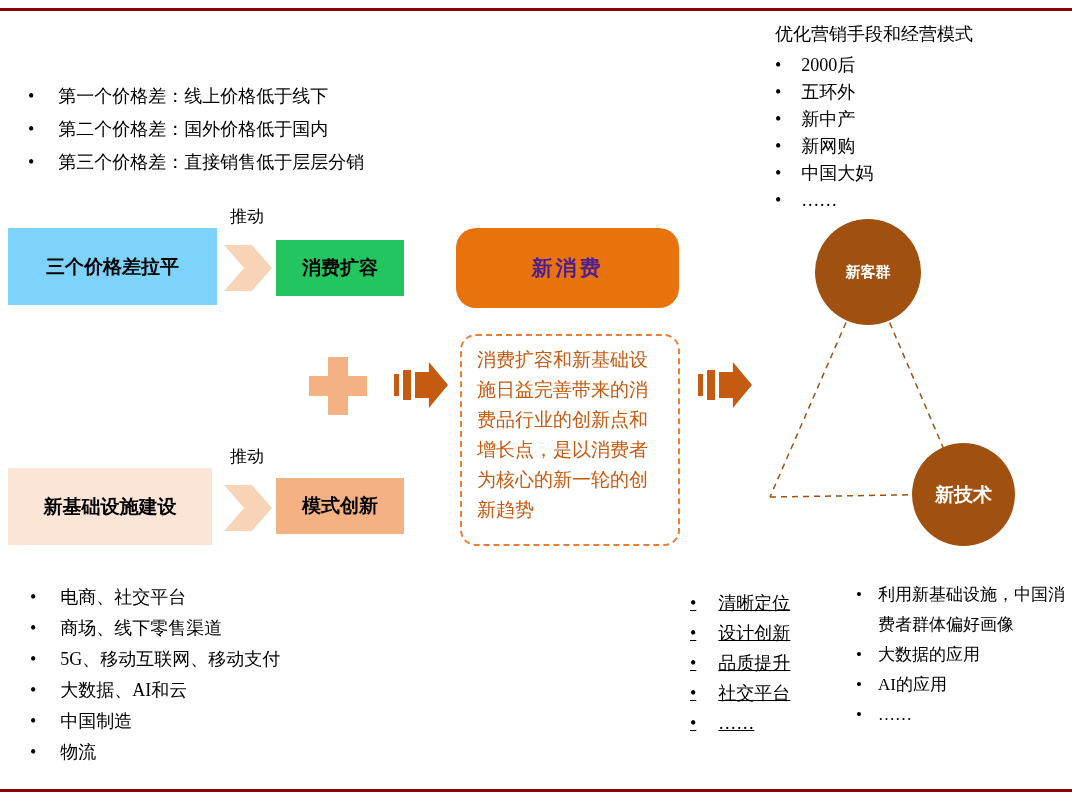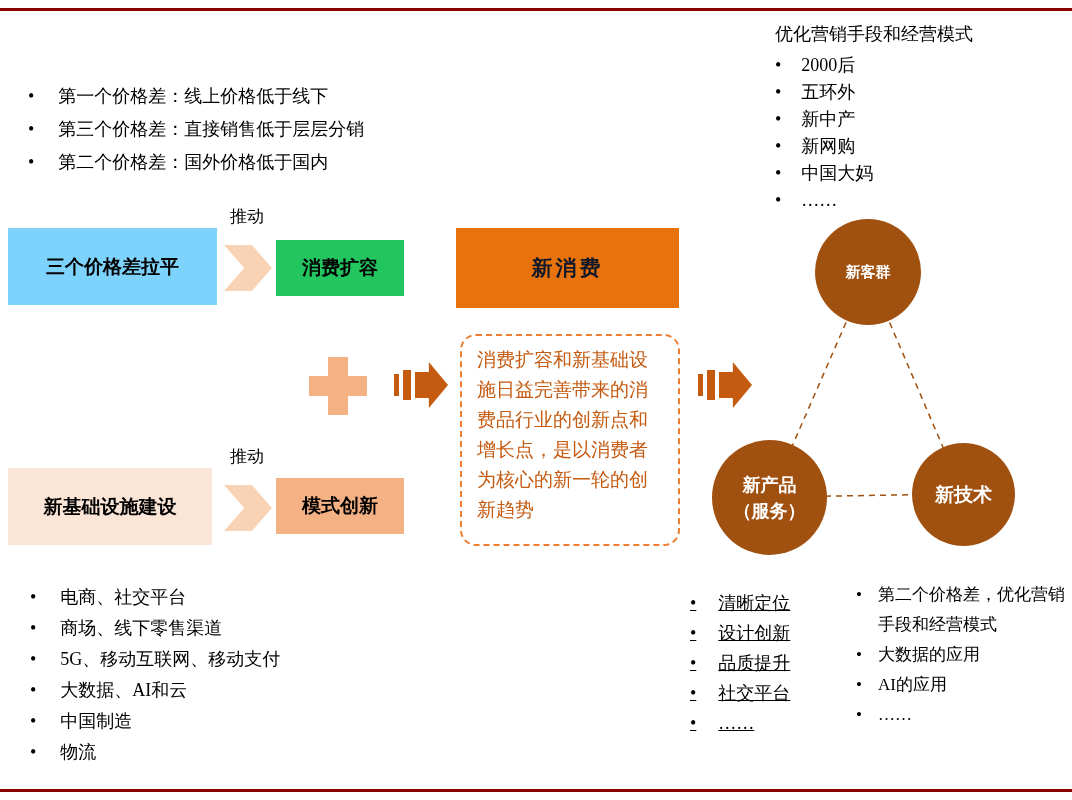--- a/index.html
+++ b/index.html
@@ -42,22 +42,22 @@
   .br-list li { line-height: 30px; }
   .br-list li::before { margin-right: 16px; }
 
   
   .flowbox {
     position: absolute; display: flex; align-items: center; justify-content: center;
     text-align: center; font-weight: bold; color: #000;
   }
   .box-price { left: 8px; top: 228px; width: 209px; height: 77px; background: #7dd3fc; font-size: 19px; }
   .box-expand { left: 276px; top: 240px; width: 128px; height: 56px; background: #22c55e; font-size: 19px; }
-  .box-newcons { left: 456px; top: 228px; width: 223px; height: 80px; background: #E8730C; color: #0f172a;
-                 font-size: 21px; border-radius: 0; letter-spacing: 3px; }
+  .box-newcons { left: 456px; top: 228px; width: 223px; height: 80px; background: #E8730C; color: #4c1d95;
+                 font-size: 21px; border-radius: 20px; letter-spacing: 3px; }
   .box-infra { left: 8px; top: 468px; width: 204px; height: 77px; background: #FBE5D6; font-size: 19px; }
   .box-model { left: 276px; top: 478px; width: 128px; height: 56px; background: #F4B183; font-size: 19px; }
 
   .push-label { position: absolute; font-size: 17px; }
   .push-top { left: 230px; top: 205px; }
   .push-bottom { left: 230px; top: 445px; }
 
   
   .chev { position: absolute; background: #F8D3B6; clip-path: polygon(0 0, 58% 0, 100% 50%, 58% 100%, 0 100%, 42% 50%); }
   .chev1 { left: 224px; top: 245px; width: 48px; height: 46px; }
@@ -103,24 +103,24 @@
 
 <div class="canvas">
 
   <div class="hr hr-top"></div>
 
   <ul class="bullet-list tl-list">
     <li>
         <span>第一个价格差：线上价格低于线下</span>
       </li>
     <li>
+        <span>第二个价格差：国外价格低于国内</span>
+      </li>
+    <li>
         <span>第三个价格差：直接销售低于层层分销</span>
-      </li>
-    <li>
-        <span>第二个价格差：国外价格低于国内</span>
       </li>
   </ul>
 
   <div class="profile-title">优化营销手段和经营模式</div>
   <ul class="bullet-list profile-list">
     <li>
         <span>2000后</span>
       </li>
     <li>
         <span>五环外</span>
@@ -167,24 +167,20 @@
   <div class="flowbox box-model">模式创新</div>
 
   <svg class="tri-lines" width="1072" height="800" viewBox="0 0 1072 800">
     <line x1="868" y1="272" x2="770" y2="497"></line>
     <line x1="868" y1="272" x2="963" y2="494"></line>
     <line x1="770" y1="497" x2="963" y2="494"></line>
   </svg>
   <div class="circle circle-top">
     <span>新客群</span>
   </div>
-  <div class="circle circle-left">
-    <span>新产品</span>
-    <span>（服务）</span>
-  </div>
   <div class="circle circle-right">
     <span>新技术</span>
   </div>
 
   <ul class="bullet-list bl-list">
     <li>
         <span>电商、社交平台</span>
       </li>
     <li>
         <span>商场、线下零售渠道</span>
@@ -216,21 +212,21 @@
     <li>
         <span>社交平台</span>
       </li>
     <li>
         <span>……</span>
       </li>
   </ul>
 
   <ul class="bullet-list br-list">
     <li>
-        <span>第二个价格差，优化营销手段和经营模式</span>
+        <span>利用新基础设施，中国消费者群体偏好画像</span>
       </li>
     <li>
         <span>大数据的应用</span>
       </li>
     <li>
         <span>AI的应用</span>
       </li>
     <li>
         <span>……</span>
       </li>

